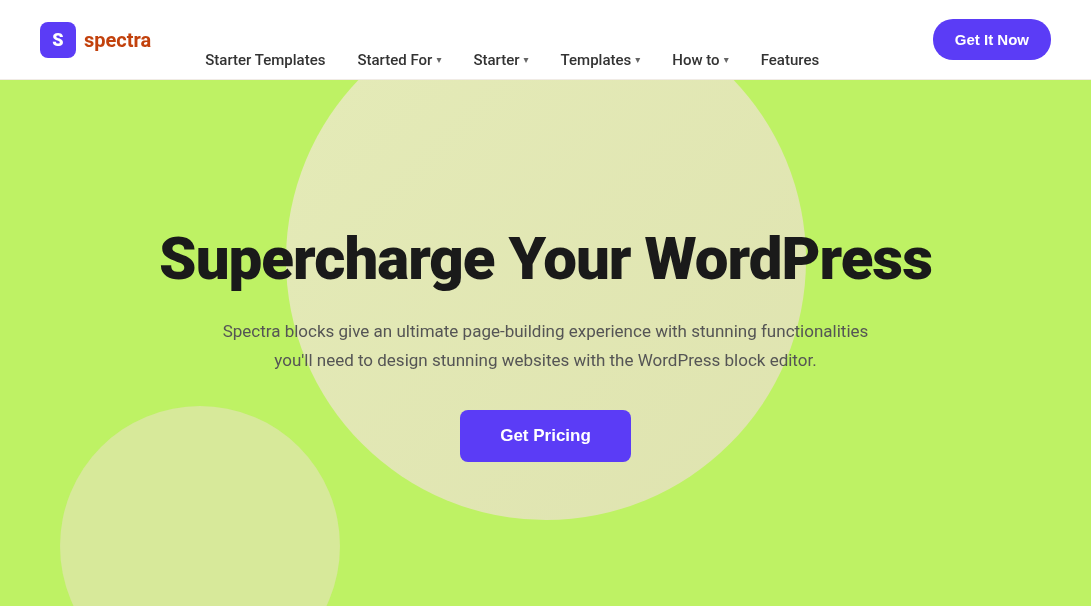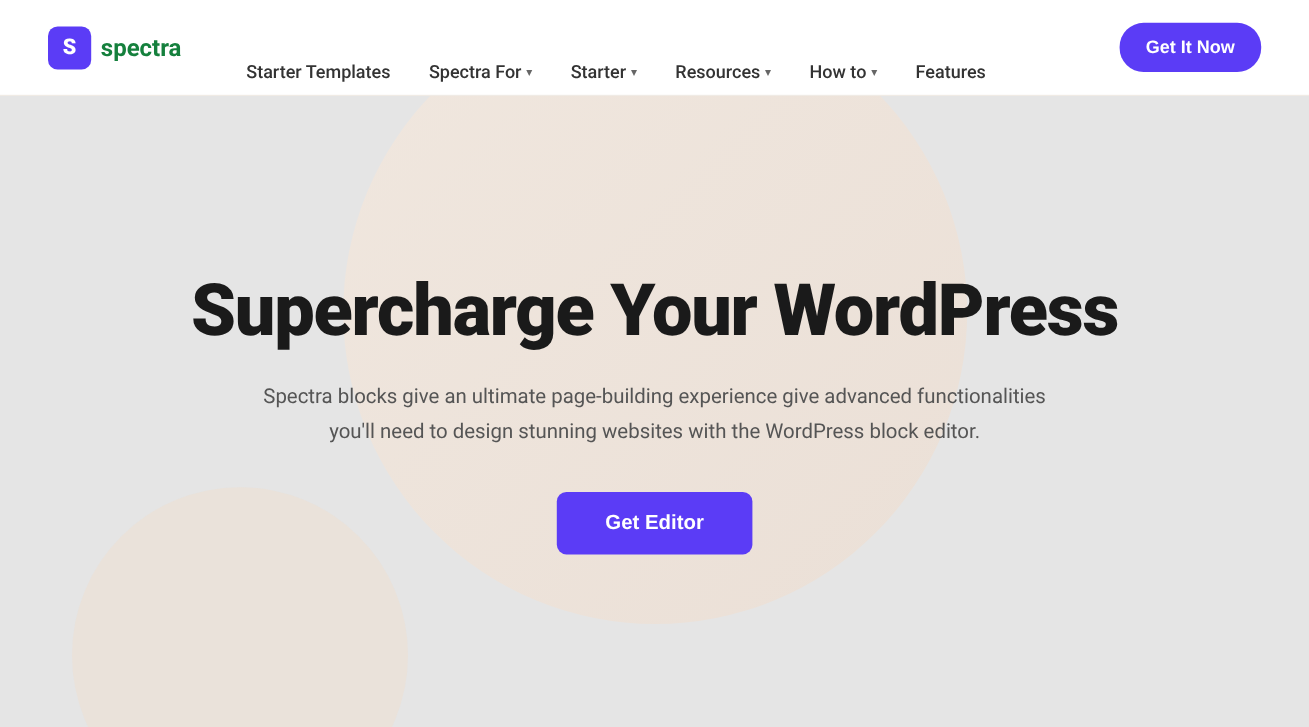--- a/index.html
+++ b/index.html
@@ -45,21 +45,21 @@
       align-items: center;
       justify-content: center;
       color: white;
       font-weight: 900;
       font-size: 18px;
     }
 
     .logo-text {
       font-size: 20px;
       font-weight: 700;
-      color: #15803d;
+      color: #c2410c;
     }
 
     .nav-links {
       display: flex;
       align-items: flex-start;
       gap: 4px;
       flex: 1;
       margin-top: 40px;
     }
 
@@ -91,21 +91,21 @@
       cursor: pointer;
       border: none;
       white-space: nowrap;
     }
 
     
     .hero {
       position: relative;
       width: 100%;
       height: calc(606px - 80px);
-      background-color: #e5e5e5;
+      background-color: #bef264;
       display: flex;
       flex-direction: column;
       align-items: center;
       justify-content: center;
       text-align: center;
       overflow: hidden;
       padding: 40px 20px;
     }
 
     
@@ -180,44 +180,44 @@
       <span>S</span>
     </div>
     <span class="logo-text">spectra</span>
   </a>
 
   <div class="nav-links">
     <div class="nav-item">
       <span>Starter Templates</span>
     </div>
     <div class="nav-item">
-      <span>Spectra For</span>
+      <span>Started For</span>
       <span class="chevron">▾</span>
     </div>
     <div class="nav-item">
       <span>Starter</span>
       <span class="chevron">▾</span>
     </div>
     <div class="nav-item">
-      <span>Resources</span>
+      <span>Templates</span>
       <span class="chevron">▾</span>
     </div>
     <div class="nav-item">
       <span>How to</span>
       <span class="chevron">▾</span>
     </div>
     <div class="nav-item">
       <span>Features</span>
     </div>
   </div>
 
   <button class="nav-cta">Get It Now</button>
 </nav>
 
 <section class="hero">
   <div class="hero-content">
     <h1 class="hero-title">
       <span>Supercharge Your WordPress</span><br>
     </h1>
-    <p class="hero-subtitle">Spectra blocks give an ultimate page-building experience give advanced functionalities you'll need to design stunning websites with the WordPress block editor.</p>
-    <button class="hero-btn">Get Editor</button>
+    <p class="hero-subtitle">Spectra blocks give an ultimate page-building experience with stunning functionalities you'll need to design stunning websites with the WordPress block editor.</p>
+    <button class="hero-btn">Get Pricing</button>
   </div>
 </section>
 
 </body></html>

